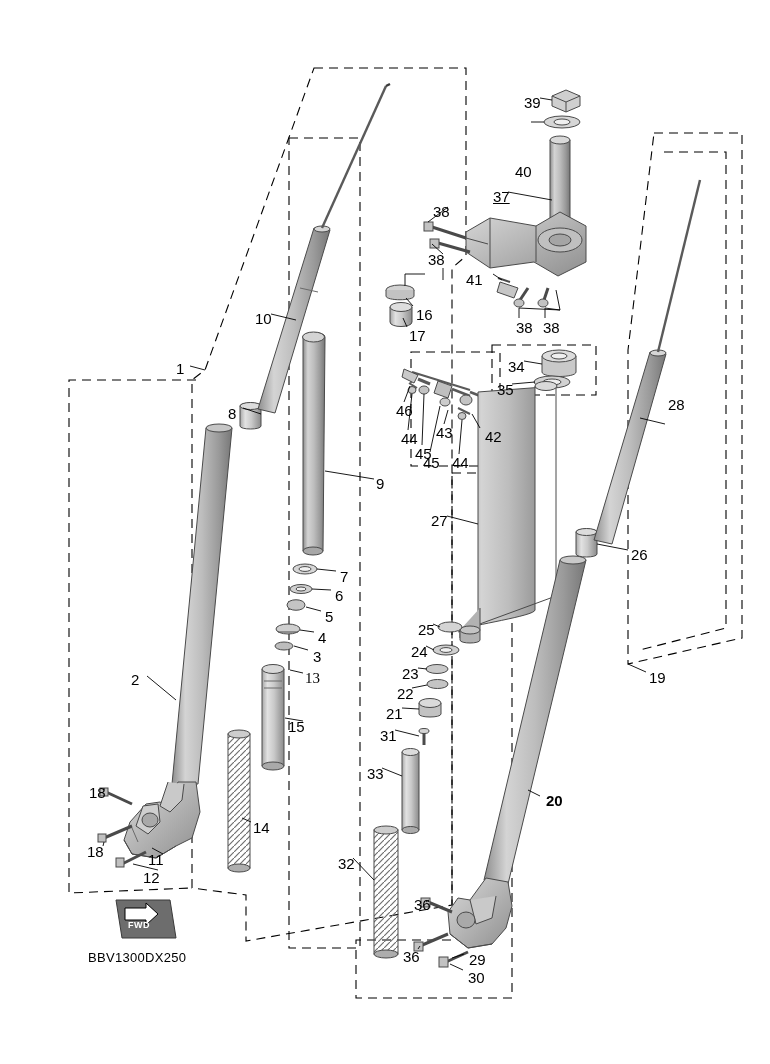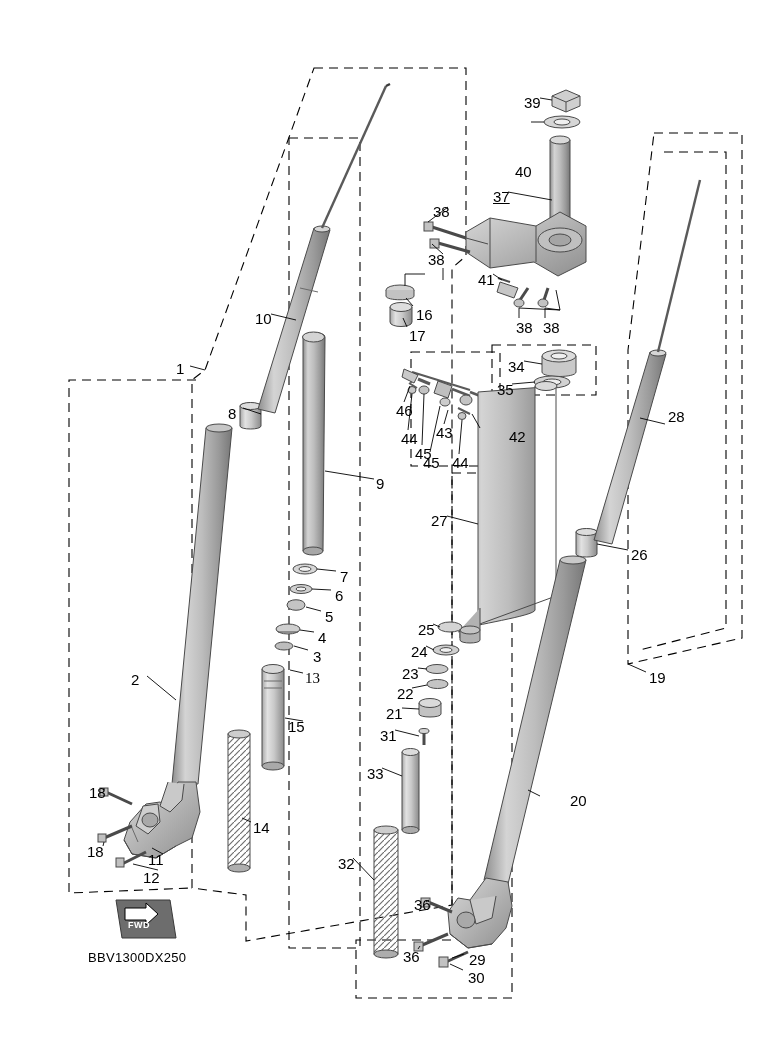--- a/index.html
+++ b/index.html
@@ -427,47 +427,47 @@
   <div class="callout" style="left:148px; top:853px;">11</div>
   <div class="callout" style="left:143px; top:871px;">12</div>
   <div class="callout" style="left:305px; top:671px;font-family:Liberation Serif, serif;">13</div>
   <div class="callout" style="left:253px; top:821px;">14</div>
   <div class="callout" style="left:288px; top:720px;">15</div>
   <div class="callout" style="left:416px; top:308px;">16</div>
   <div class="callout" style="left:409px; top:329px;">17</div>
   <div class="callout" style="left:89px; top:786px;">18</div>
   <div class="callout" style="left:87px; top:845px;">18</div>
   <div class="callout" style="left:649px; top:671px;">19</div>
-  <div class="callout" style="left:570px; top:794px;">20</div>
+  <div class="callout" style="left:546px; top:794px;font-weight:bold;">20</div>
   <div class="callout" style="left:386px; top:707px;">21</div>
   <div class="callout" style="left:397px; top:687px;">22</div>
   <div class="callout" style="left:402px; top:667px;">23</div>
   <div class="callout" style="left:411px; top:645px;">24</div>
   <div class="callout" style="left:418px; top:623px;">25</div>
   <div class="callout" style="left:631px; top:548px;">26</div>
   <div class="callout" style="left:431px; top:514px;">27</div>
-  <div class="callout" style="left:668px; top:410px;text-align:right;">28</div>
+  <div class="callout" style="left:668px; top:398px;text-align:right;">28</div>
   <div class="callout" style="left:469px; top:953px;">29</div>
   <div class="callout" style="left:468px; top:971px;">30</div>
   <div class="callout" style="left:380px; top:729px;">31</div>
   <div class="callout" style="left:338px; top:857px;">32</div>
   <div class="callout" style="left:367px; top:767px;">33</div>
   <div class="callout" style="left:508px; top:360px;">34</div>
   <div class="callout" style="left:497px; top:383px;">35</div>
   <div class="callout" style="left:414px; top:898px;">36</div>
   <div class="callout" style="left:403px; top:950px;">36</div>
   <div class="callout" style="left:493px; top:190px;text-decoration:underline;">37</div>
   <div class="callout" style="left:433px; top:205px;">38</div>
   <div class="callout" style="left:428px; top:253px;">38</div>
   <div class="callout" style="left:516px; top:321px;">38</div>
   <div class="callout" style="left:543px; top:321px;">38</div>
   <div class="callout" style="left:524px; top:96px;">39</div>
   <div class="callout" style="left:515px; top:120px;margin-top:45px;">40</div>
-  <div class="callout" style="left:478px; top:273px;text-align:right;">41</div>
-  <div class="callout" style="left:485px; top:430px;margin-left:24px;">42</div>
+  <div class="callout" style="left:466px; top:273px;text-align:right;">41</div>
+  <div class="callout" style="left:485px; top:430px;">42</div>
   <div class="callout" style="left:436px; top:426px;">43</div>
   <div class="callout" style="left:401px; top:432px;">44</div>
   <div class="callout" style="left:452px; top:456px;">44</div>
   <div class="callout" style="left:415px; top:447px;">45</div>
   <div class="callout" style="left:423px; top:456px;">45</div>
   <div class="callout" style="left:396px; top:404px;">46</div>
 
   <div class="fwd-label" style="left:128px; top:920px;">FWD</div>
 
   <div class="partcode" style="left:88px; top:950px;">BBV1300DX250</div>

